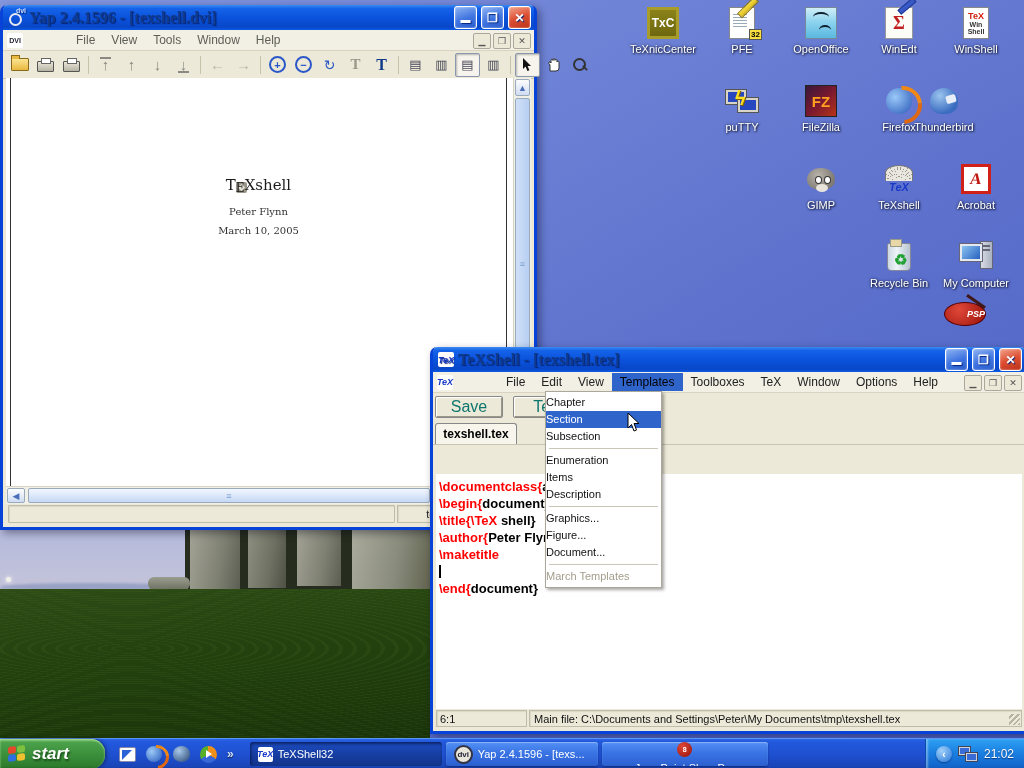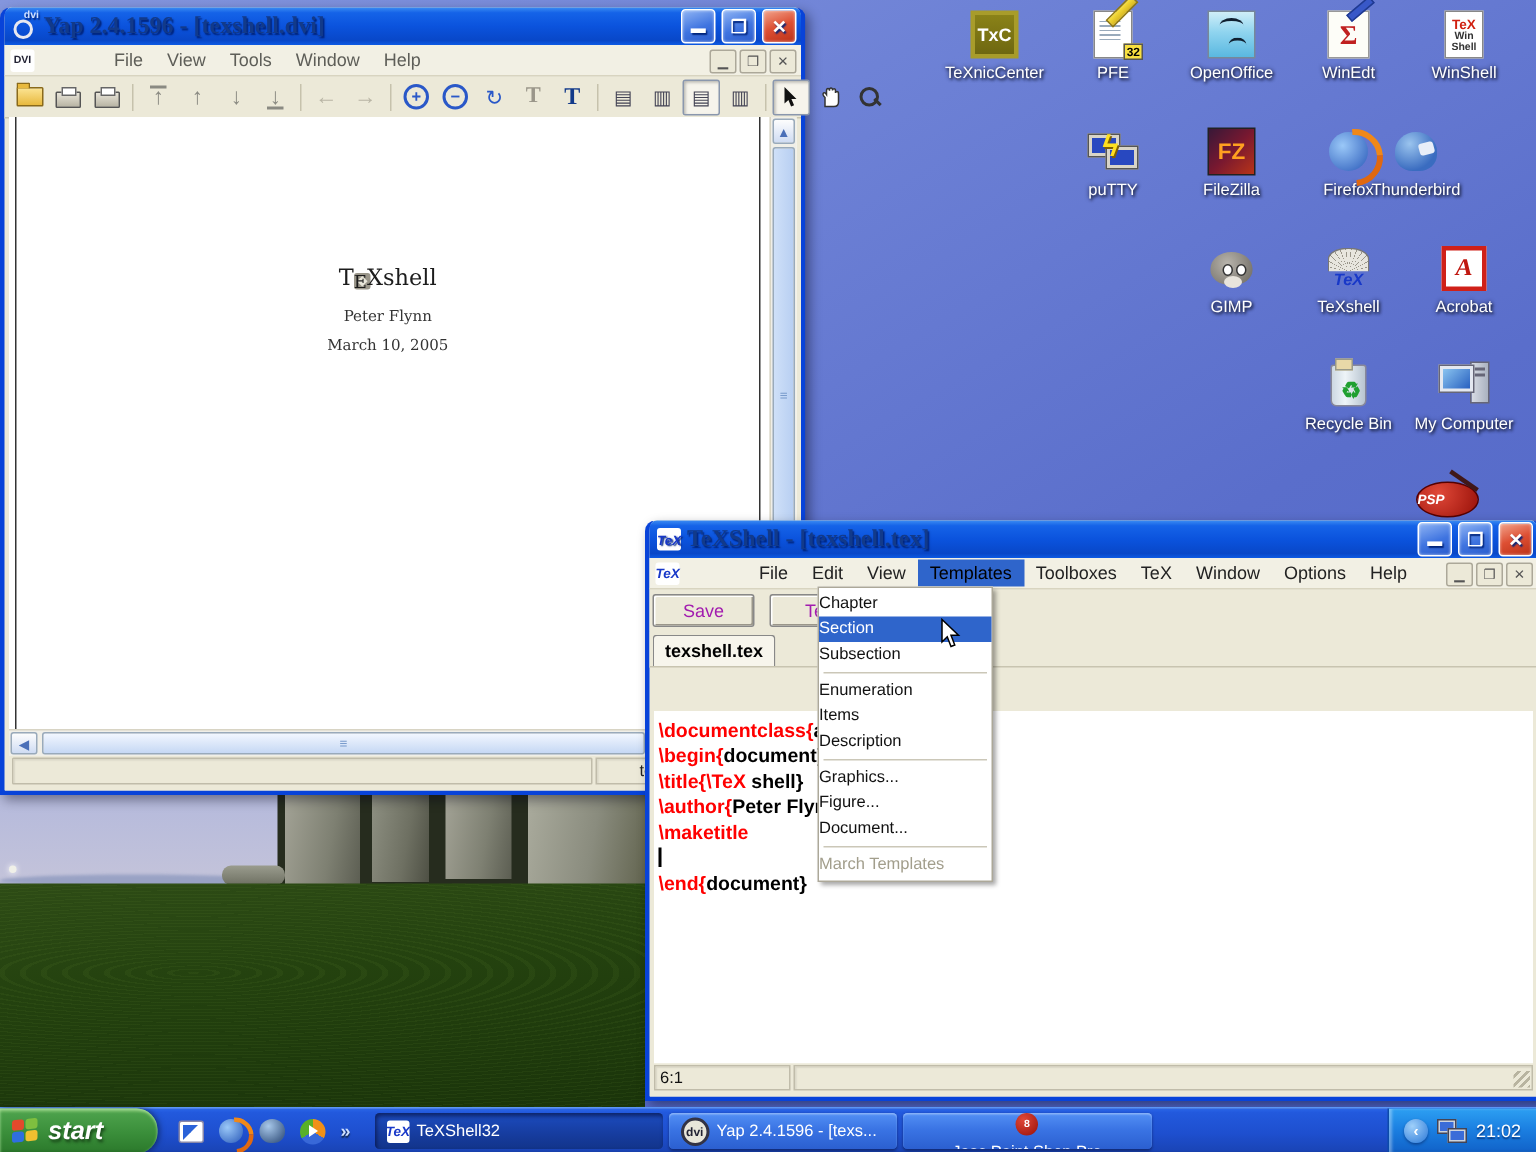--- a/index.html
+++ b/index.html
@@ -70,21 +70,21 @@
       background:linear-gradient(#fdfdfd,#cfdcf3);color:#4a6fb8;font-size:9px;display:flex;align-items:center;justify-content:center;}
   .sb-thumb-h{position:absolute;top:1px;bottom:1px;left:22px;width:400px;border:1px solid #9ab;border-radius:2px;
       background:linear-gradient(#f2f7ff,#c6d8f4);}
   .yap-status{position:absolute;left:3px;right:3px;bottom:3px;height:20px;background:#ece9d8;display:flex;align-items:center;font-size:11px;color:#222;}
   .ys-pane1{flex:1;height:16px;margin:0 2px;border:1px solid #c0bcaa;border-radius:1px;background:#ece9d8;box-shadow:inset 1px 1px 1px rgba(0,0,0,.08);}
   .ys-pane2{width:130px;height:16px;margin-right:2px;border:1px solid #c0bcaa;display:flex;align-items:center;justify-content:center;box-shadow:inset 1px 1px 1px rgba(0,0,0,.08);}
   
   #texshell-win{left:430px;top:347px;width:592px;height:384px;z-index:6;}
   .ts-toolbar{height:28px;background:#ece9d8;display:flex;align-items:center;padding:0 2px;gap:10px;}
   .ts-btn{width:68px;height:22px;background:#ece9d8;border:1px solid #888;border-radius:2px;
-      box-shadow:1px 1px 0 #fff inset,-1px -1px 0 #9a968a inset;font-size:12px;color:#a21caf;
+      box-shadow:1px 1px 0 #fff inset,-1px -1px 0 #9a968a inset;font-size:16px;color:#0f766e;
       display:flex;align-items:center;justify-content:center;}
   .ts-tabrow{height:23px;background:#ece9d8;display:flex;align-items:flex-end;padding-left:2px;border-bottom:1px solid #c8c4b0;}
   .ts-tab{width:80px;height:20px;background:#f7f5ec;border:1px solid #888;border-bottom:none;border-radius:3px 3px 0 0;
       font-size:12px;font-weight:bold;display:flex;align-items:center;justify-content:center;}
   .ts-editor{position:absolute;left:3px;right:3px;top:127px;bottom:22px;background:#fff;border-top:1px solid #fff;
       font-family:"Liberation Sans",sans-serif;font-size:13px;font-weight:bold;padding:3px 0 0 3px;line-height:17px;}
   .seg-cmd{color:#f00;}
   .seg-arg{color:#000;}
   .caret{display:inline-block;width:2px;height:13px;background:#000;vertical-align:-2px;}
   .ts-status{position:absolute;left:3px;right:3px;bottom:3px;height:19px;background:#ece9d8;display:flex;align-items:center;font-size:11px;color:#111;gap:2px;}
@@ -145,21 +145,21 @@
   .acr-a{color:#c01810;font-size:16px;font-family:"Liberation Serif",serif;font-weight:bold;transform:skewX(-8deg);}
   .rb .bin{width:22px;height:26px;background:linear-gradient(90deg,#cdd8e2,#eef4f8 40%,#b8c4d0);border:1px solid #889;border-radius:2px 2px 4px 4px;position:relative;}
   .rb .bin::before{content:"";position:absolute;left:2px;top:-5px;width:10px;height:6px;background:#e8d8a8;border:1px solid #998;}
   .rec{position:absolute;color:#20a030;font-size:15px;left:11px;top:10px;}
   .mc{width:34px;height:32px;}
   .mon{position:absolute;left:0;top:2px;width:22px;height:17px;background:#e4e8f0;border:1px solid #667;}
   .mon::before{content:"";position:absolute;left:2px;top:2px;right:2px;bottom:2px;background:linear-gradient(135deg,#8ac4f0,#2860c0);}
   .twr{position:absolute;right:0;top:0;width:11px;height:26px;background:linear-gradient(90deg,#d8dce4,#aab2c0);border:1px solid #667;}
   .twr::before{content:"";position:absolute;left:2px;top:3px;right:2px;height:2px;background:#667;box-shadow:0 4px 0 #667;}
   
-  #psp-desk{position:absolute;left:944px;top:321px;z-index:1;text-align:left;}
+  #psp-desk{position:absolute;left:944px;top:302px;z-index:1;text-align:right;}
   .psp-oval{display:block;width:40px;height:22px;border-radius:50%;background:radial-gradient(circle at 35% 30%,#e04838,#981008);
       color:#fff;font-size:9px;font-weight:bold;font-style:italic;line-height:22px;border:1px solid #500;position:relative;}
   .psp-oval::after{content:"";position:absolute;right:-2px;top:-3px;width:22px;height:3px;background:#401818;transform:rotate(35deg);}
   
   #photo{position:absolute;left:0;top:527px;width:430px;height:211px;overflow:hidden;
       background:linear-gradient(#b4b9dc 0%,#c3c3da 28%,#a8aecd 30%);z-index:0;}
   .ph-hills{position:absolute;left:0;top:56px;width:180px;height:8px;background:#99a2c4;border-radius:50%;filter:blur(1px);}
   .ph-dark{position:absolute;left:185px;top:0;right:0;height:66px;background:#262c1e;}
   .stone{position:absolute;top:0;background:linear-gradient(100deg,#a3a396,#7e8072 60%,#5c5e52);border-radius:2px 2px 0 0;}
   .st1{left:190px;width:50px;height:64px;}
@@ -538,20 +538,21 @@
       <div class="line"><span class="seg-cmd">\begin{</span><span class="seg-arg">document}</span></div>
       <div class="line"><span class="seg-cmd">\title{\TeX </span><span class="seg-arg">shell}</span></div>
       <div class="line"><span class="seg-cmd">\author{</span><span class="seg-arg">Peter Flynn}</span></div>
       <div class="line"><span class="seg-cmd">\maketitle</span></div>
       <div class="line"><span class="caret"></span></div>
       <div class="line"><span class="seg-cmd">\end{</span><span class="seg-arg">document}</span></div>
     </div>
   <div class="ts-status">
     <span class="ts-p1">6:1</span>
     <span class="ts-p2">
+      <span>Main file: C:\Documents and Settings\Peter\My Documents\tmp\texshell.tex</span>
       <span class="grip"></span>
     </span>
   </div>
 </div>
 
 <div id="tpl-menu">
     <div class="mitem">Chapter</div>
     <div class="mitem hl">Section</div>
     <div class="mitem">Subsection</div>
     <div class="msep"></div>

